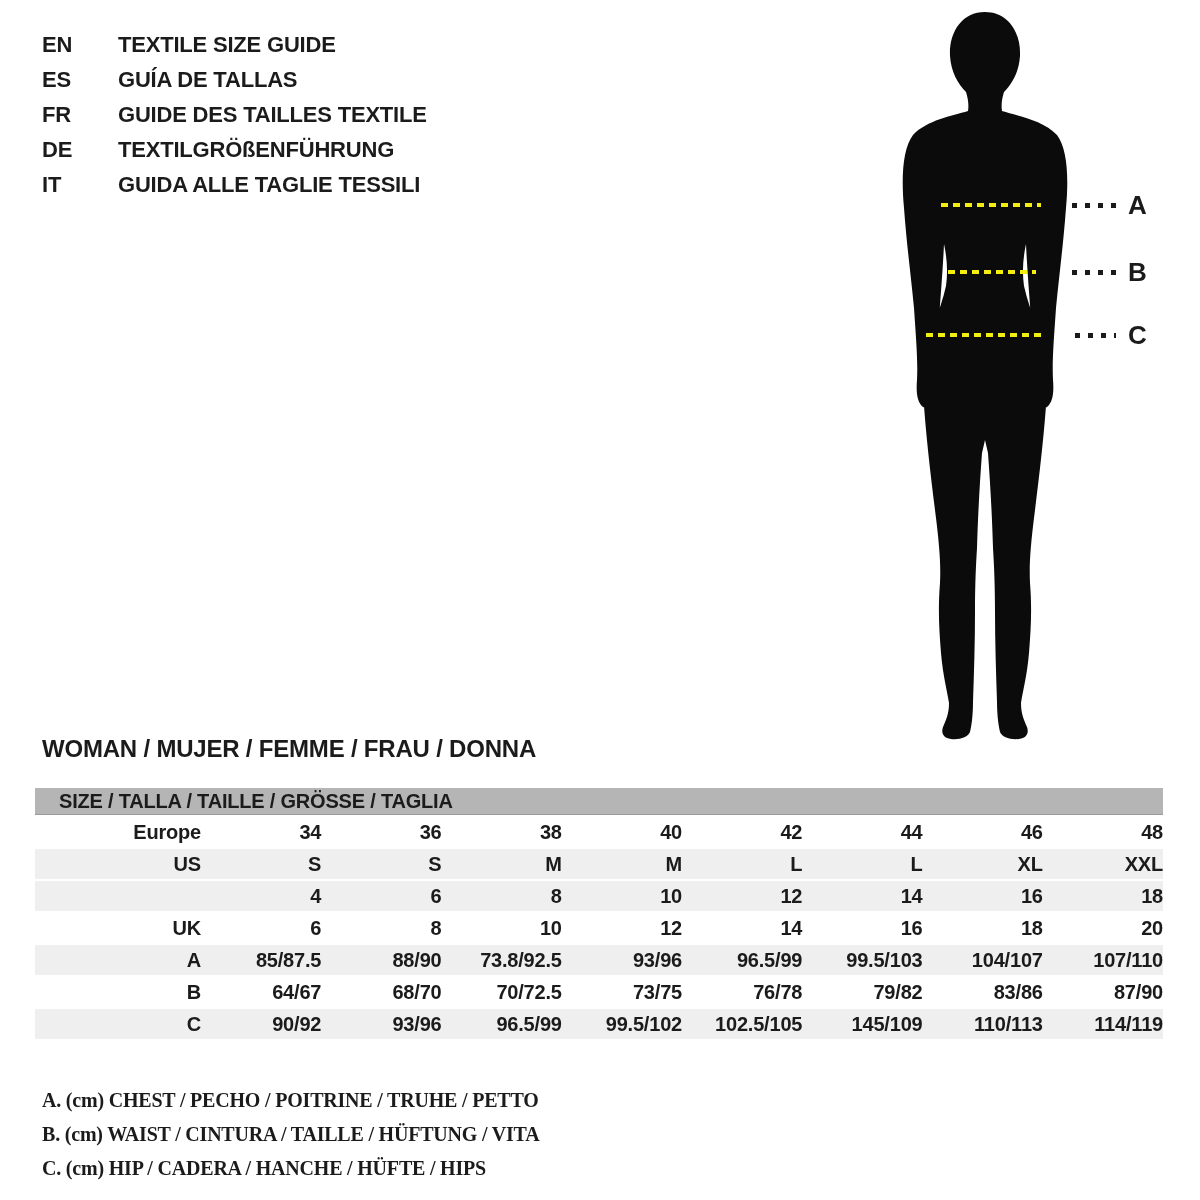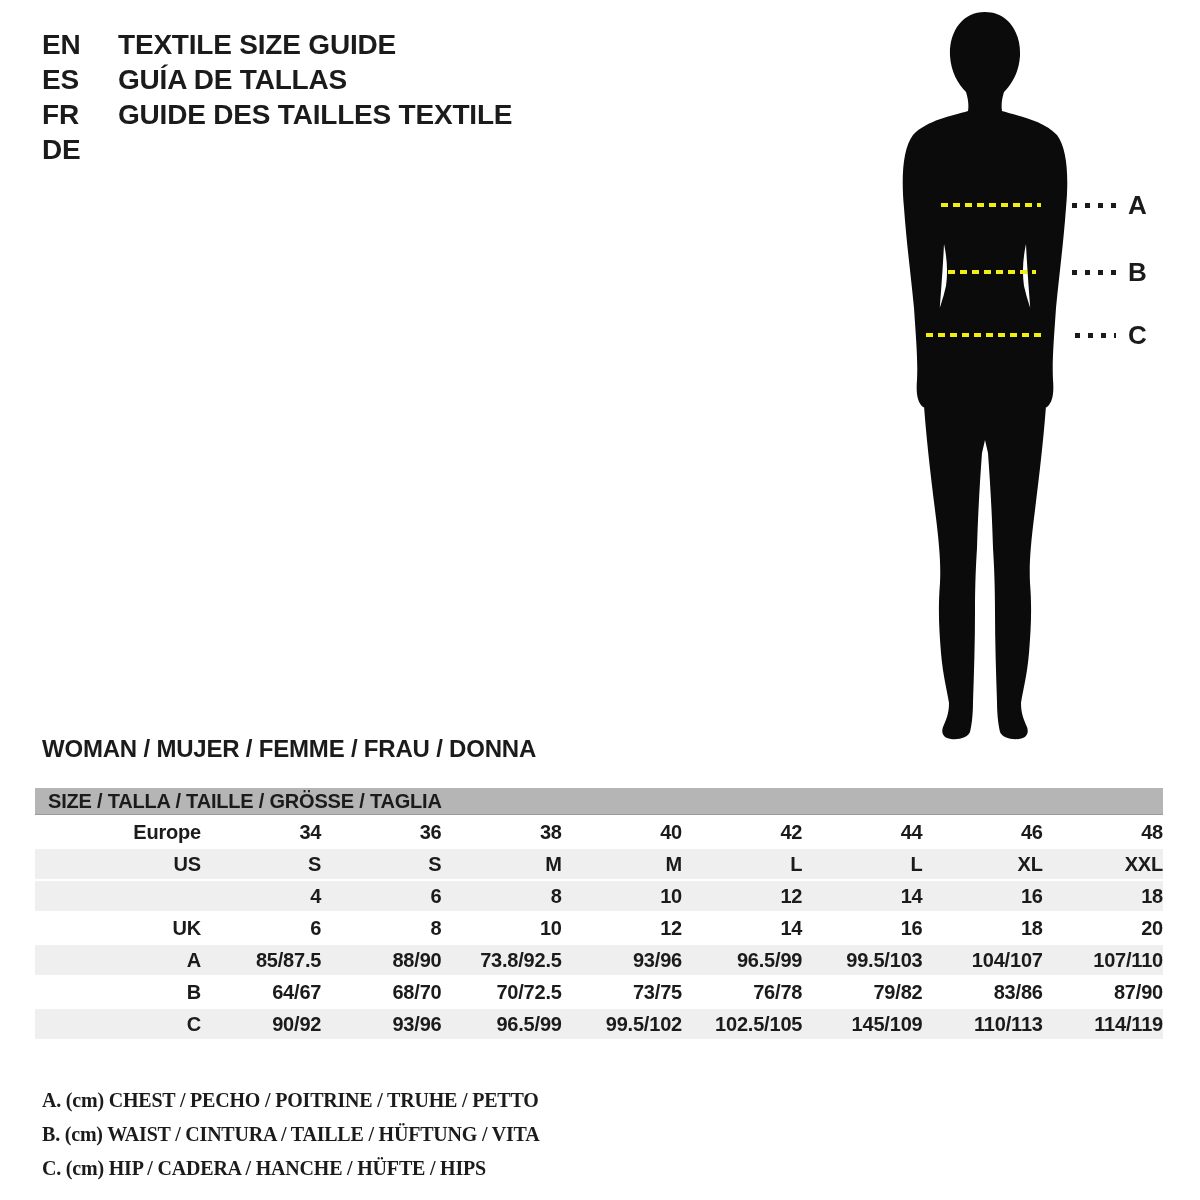--- a/index.html
+++ b/index.html
@@ -11,21 +11,21 @@
     --text_color:#1b1b1b;
   }
   html,body{margin:0;padding:0;background:#fff;}
   #stage{
     position:relative;width:1200px;height:1200px;background:#ffffff;overflow:hidden;
     font-family:"Liberation Sans",sans-serif;color:var(--text_color);
     font-weight:700;letter-spacing:-0.2px;
   }
   
   .lang-block{position:absolute;left:42px;top:27px;}
-  .lang-row{display:flex;height:35px;line-height:35px;font-size:28px;}
+  .lang-row{display:flex;height:35px;line-height:35px;font-size:22px;}
   .lang-code{width:76px;flex:0 0 76px;}
   .lang-label{white-space:nowrap;}
   
   .figure-svg{position:absolute;left:858px;top:8px;width:254px;height:738px;}
   
   .dash-yellow{position:absolute;height:4px;z-index:3;
     background:repeating-linear-gradient(90deg,var(--dash_yellow) 0 7px,transparent 7px 12px);}
   .dash-black{position:absolute;height:5px;z-index:3;
     background:repeating-linear-gradient(90deg,var(--dash_black) 0 5px,transparent 5px 13px);}
   .marker-label{position:absolute;font-size:26px;line-height:26px;z-index:3;}
@@ -35,21 +35,21 @@
   .yb{left:948px;top:270px;width:88px;}
   .bb{left:1072px;top:270px;width:44px;}
   .lb{left:1128px;top:259px;}
   .yc{left:926px;top:333px;width:118px;}
   .bc{left:1075px;top:333px;width:41px;}
   .lc{left:1128px;top:322px;}
   
   .section-title{position:absolute;left:42px;top:738px;font-size:24px;line-height:22px;white-space:nowrap;}
   
   .size-table{position:absolute;left:35px;top:788px;width:1128px;font-size:20px;}
-  .t-header{background:var(--table_header_bg);height:26px;line-height:26px;padding-left:13px;
+  .t-header{background:var(--table_header_bg);height:26px;line-height:26px;padding-left:24px;
     border-bottom:1px solid #9a9a9a;margin-bottom:2px;}
   .t-row{display:flex;height:30px;line-height:30px;margin-bottom:2px;}
   .t-row.shaded{background:var(--table_row_shaded_bg);}
   .t-label{flex:0 0 160px;padding-left:6px;text-align:right;}
   .t-cell{flex:1 1 0;text-align:right;}
   
   .legend{position:absolute;left:42px;top:1083px;}
   .legend-line{height:34px;line-height:34px;font-size:20px;white-space:nowrap;font-family:Liberation Serif, serif;}
 </style>
 </head>
@@ -65,20 +65,25 @@
     <div class="lang-row">
       <span class="lang-code">ES</span>
       <span class="lang-label">GUÍA DE TALLAS</span>
     </div>
     <div class="lang-row">
       <span class="lang-code">FR</span>
       <span class="lang-label">GUIDE DES TAILLES TEXTILE</span>
     </div>
     <div class="lang-row">
       <span class="lang-code">DE</span>
+      <span class="lang-label">TEXTILGRÖßENFÜHRUNG</span>
+    </div>
+    <div class="lang-row">
+      <span class="lang-code">IT</span>
+      <span class="lang-label">GUIDA ALLE TAGLIE TESSILI</span>
     </div>
   </div>
 
   <svg class="figure-svg" viewBox="0 0 250 738" xmlns="http://www.w3.org/2000/svg">
     <path fill="var(--silhouette_black)" d="
       M125,4
       C148,4 161,24 160,48
       C159,64 152,76 144,84
       C142,90 141,97 142,103
       C158,108 183,112 197,127

